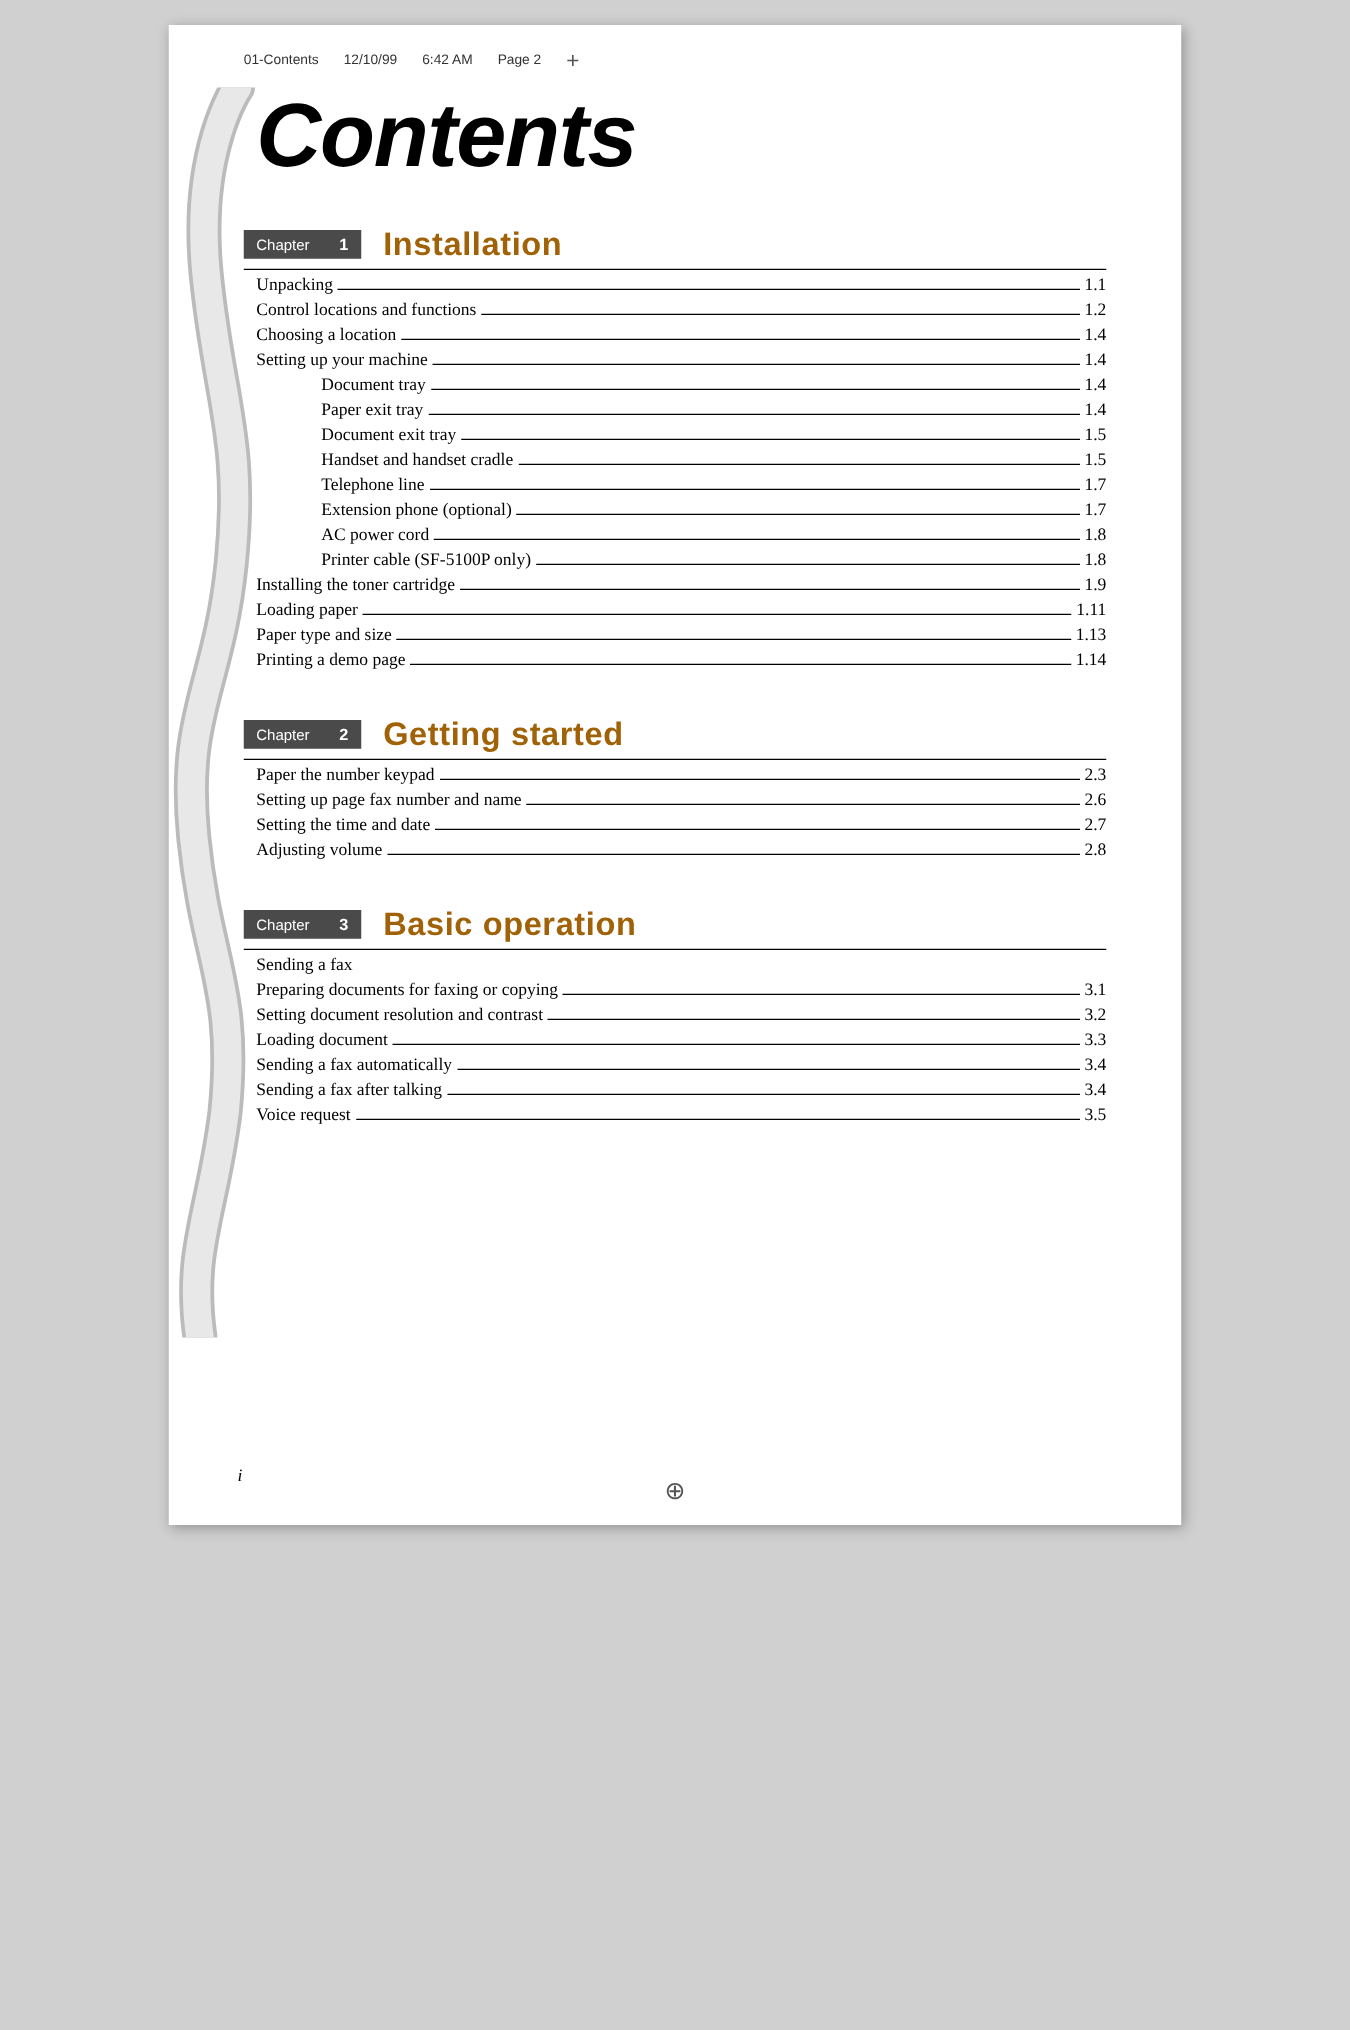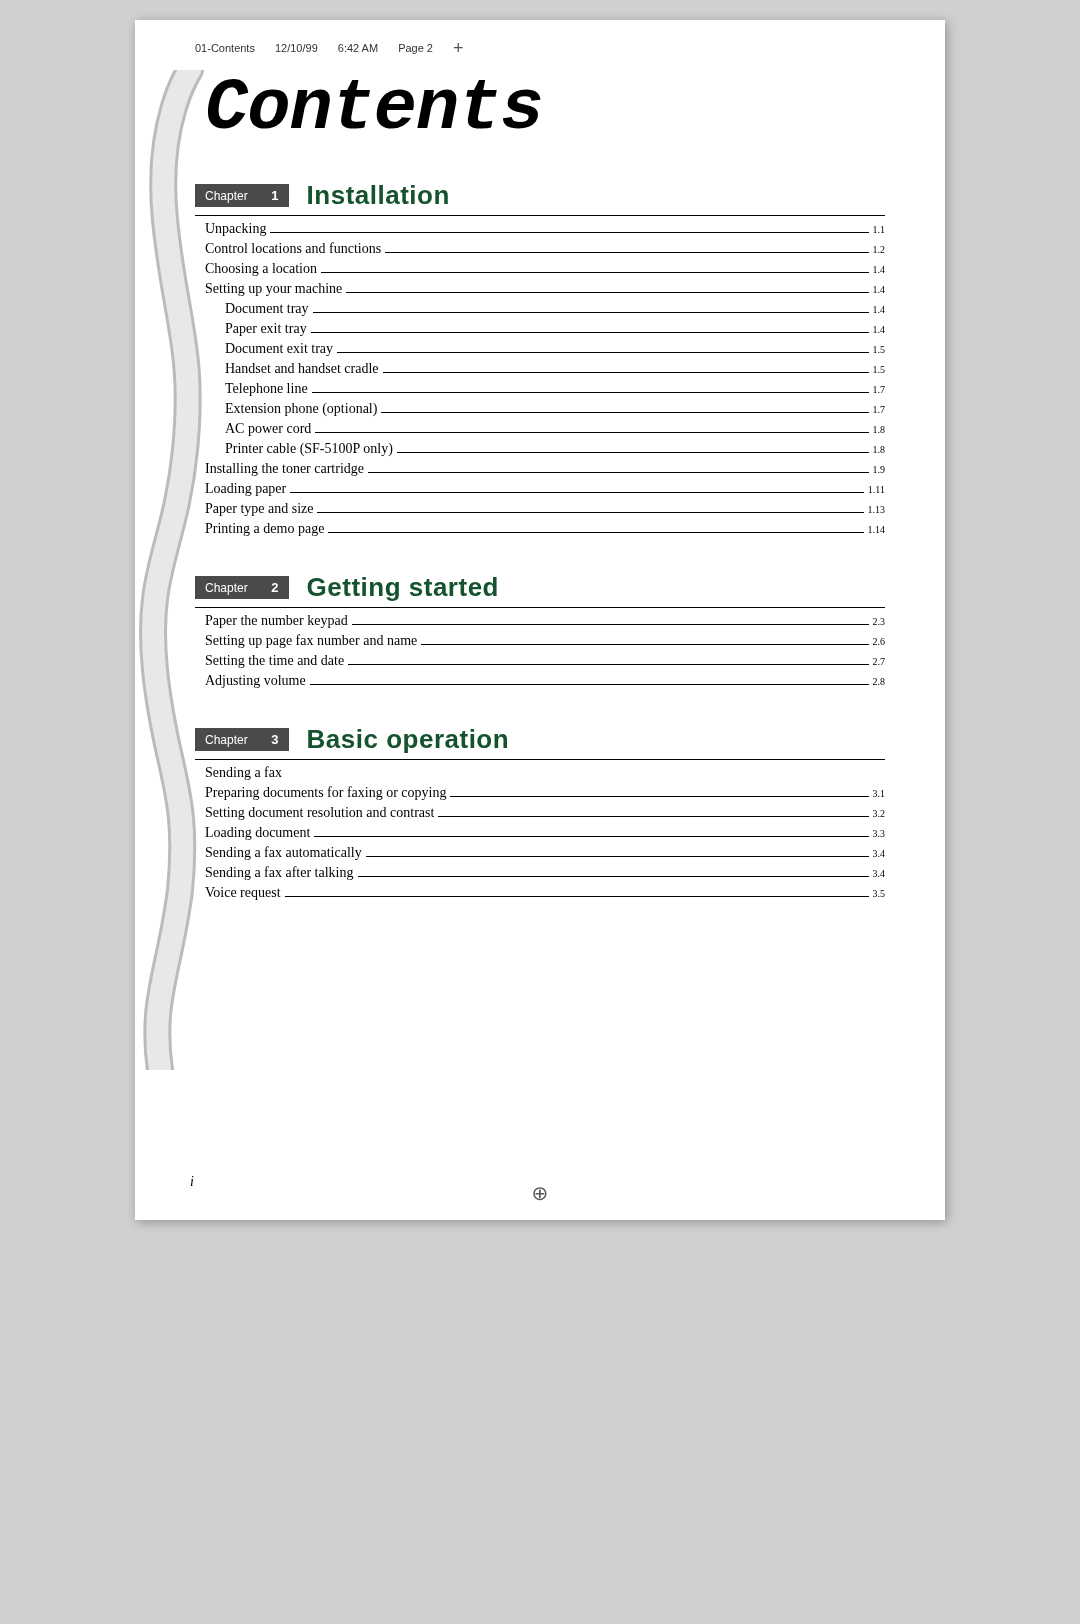--- a/index.html
+++ b/index.html
@@ -53,21 +53,21 @@
       top: 50px;
       width: 70px;
       height: 1000px;
     }
 
     
     .contents-title {
       font-size: 72px;
       font-weight: 900;
       font-style: italic;
-      font-family: Liberation Mono, monospace;
+      font-family: Liberation Sans, sans-serif;
       color: #000;
       margin-bottom: 30px;
       margin-left: 10px;
       letter-spacing: -1px;
     }
 
     
     .chapter-header {
       display: flex;
       align-items: center;
@@ -99,56 +99,56 @@
     .chapter-badge .chapter-num {
       font-weight: bold;
       font-size: 13px;
     }
 
     .chapter-title {
       font-size: 26px;
       font-weight: bold;
       font-family: Arial, Helvetica, sans-serif;
       letter-spacing: 0.5px;
-      color: #14532d;
+      color: #a16207;
     }
 
     
     .toc-section {
       margin-bottom: 30px;
       margin-left: 10px;
     }
 
     .toc-entry {
       display: flex;
       align-items: baseline;
       margin-bottom: 4px;
       font-size: 14px;
       color: #000;
     }
 
     .toc-entry.indent1 {
-      margin-left: 20px;
+      margin-left: 52px;
     }
 
     .toc-entry-label {
       flex: 0 0 auto;
       white-space: nowrap;
       text-align: center;
     }
 
     .toc-dots {
       flex: 1;
       border-bottom: 1px solid #000;
       margin: 0 4px 3px 4px;
     }
 
     .toc-page {
       flex: 0 0 auto;
-      font-size: 10px;
+      font-size: 14px;
     }
 
     
     .toc-subheading {
       font-weight: normal;
       font-size: 14px;
       margin-bottom: 4px;
       margin-left: 10px;
       margin-top: 4px;
     }

